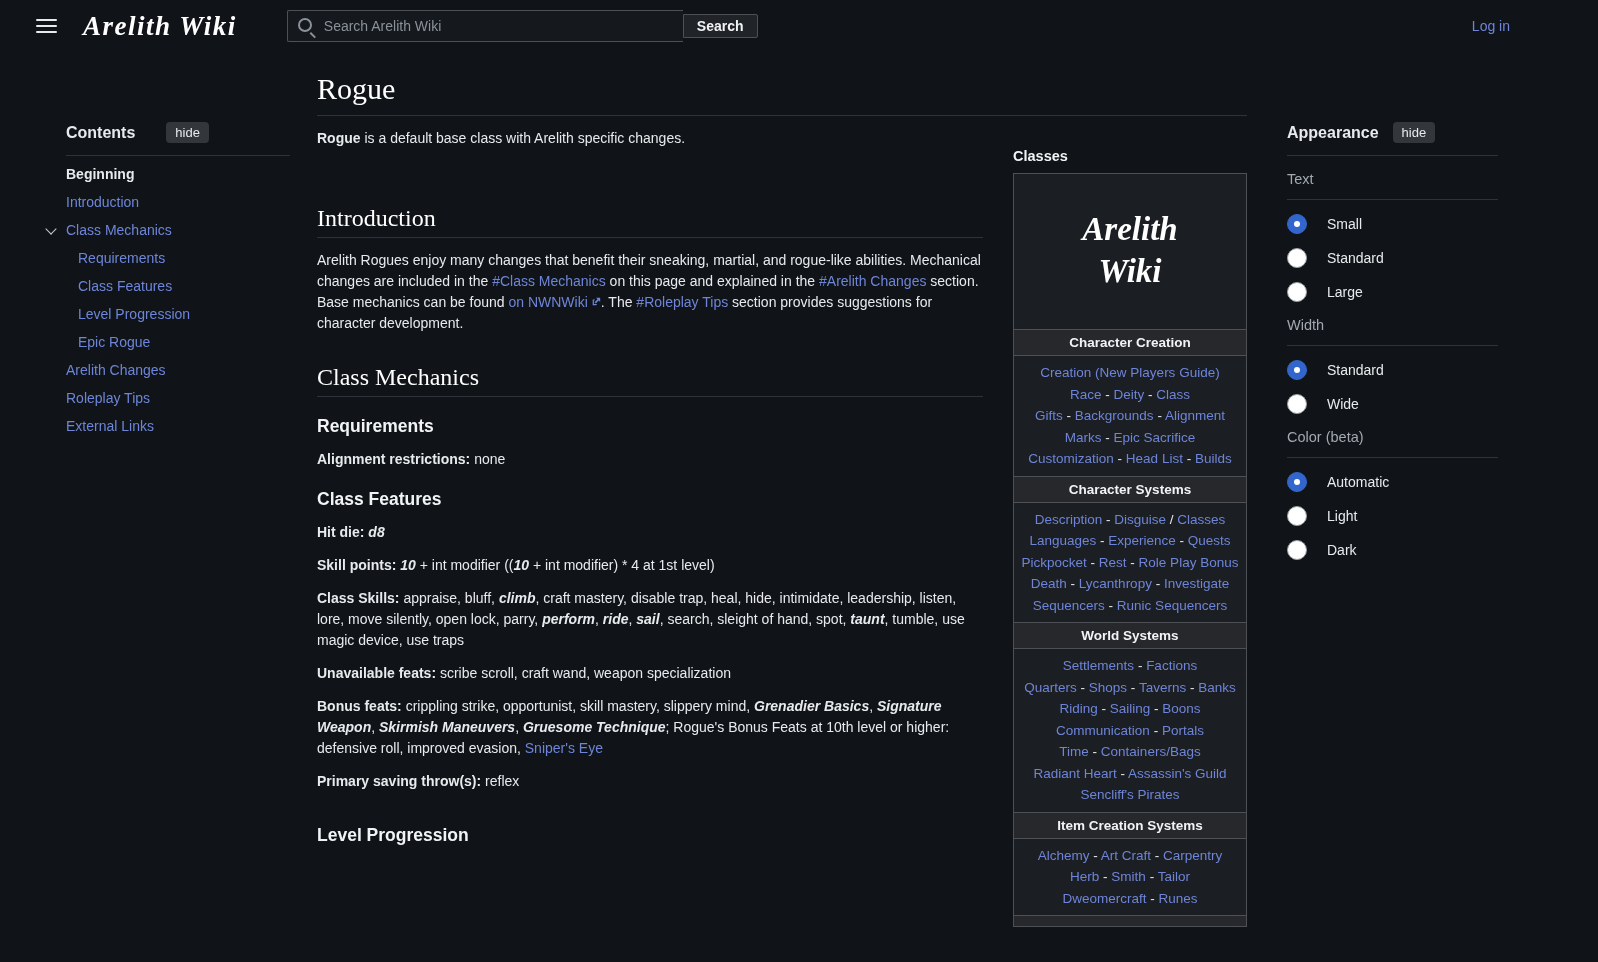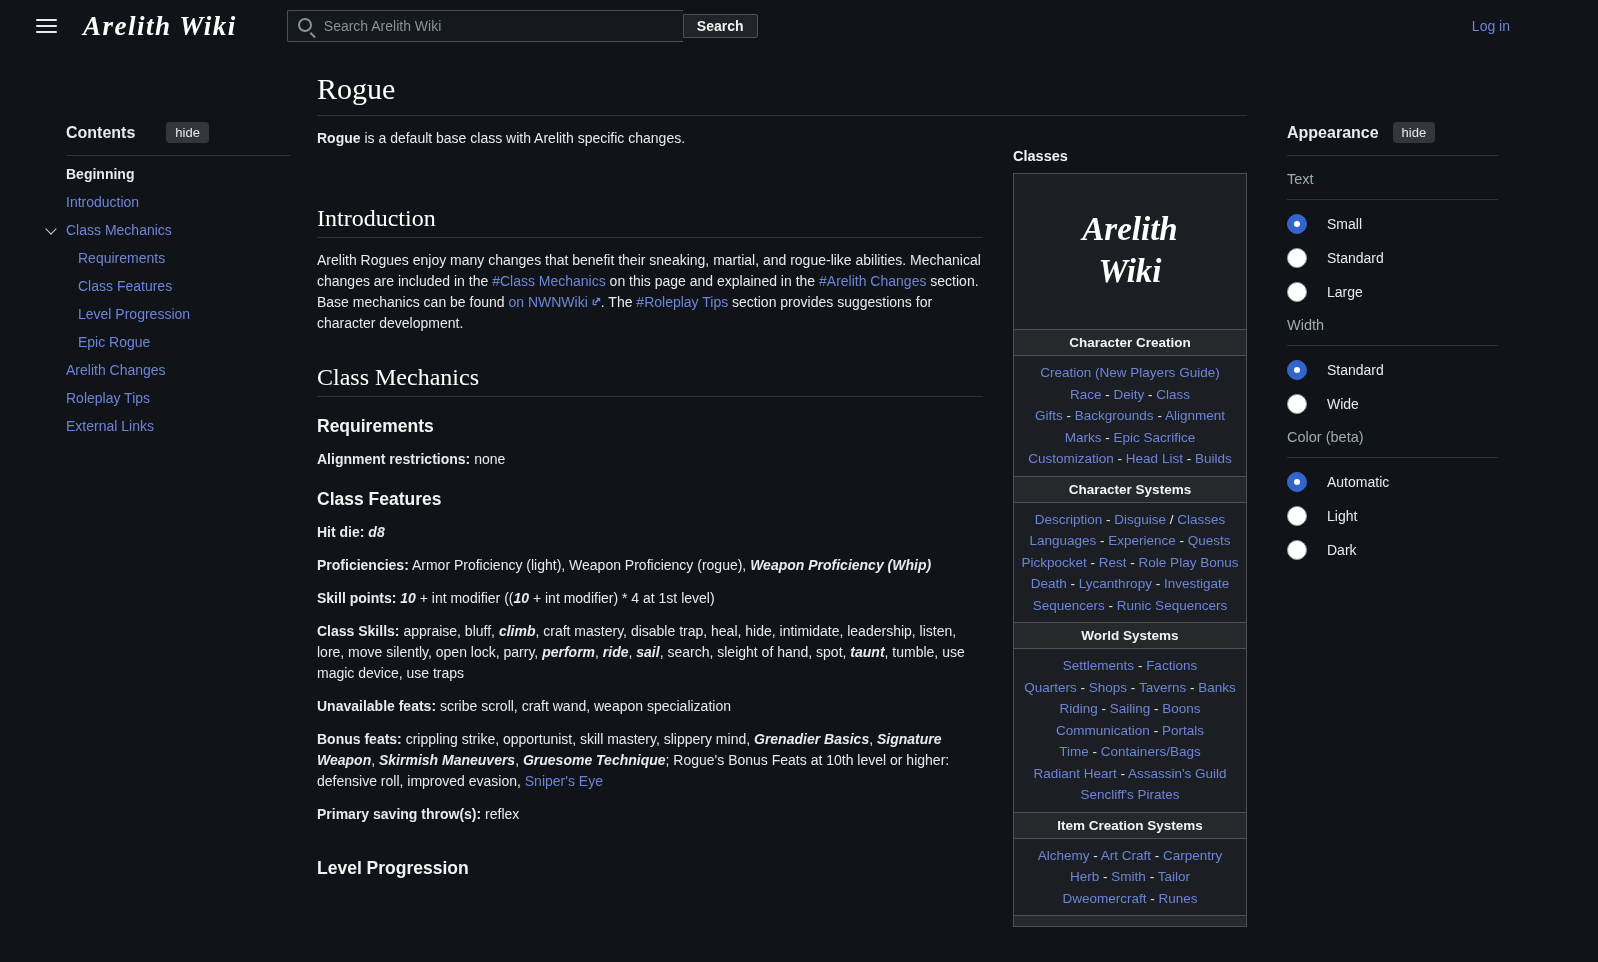--- a/index.html
+++ b/index.html
@@ -196,21 +196,20 @@
           <p><span class="seg-b">Rogue</span><span> is a default base class with Arelith specific changes.</span></p>
           <h2 class="mt-lg">Introduction</h2>
           <p><span>Arelith Rogues enjoy many changes that benefit their sneaking, martial, and rogue-like abilities. Mechanical changes are included in the </span><a class="link">#Class Mechanics</a><span> on this page and explained in the </span><a class="link">#Arelith Changes</a><span> section. Base mechanics can be found </span><a class="link">on NWNWiki<svg class="extlink-icon" width="10" height="10" viewBox="0 0 12 12">
                 <path fill="#6e85d8" d="M6 1h5v5L9.2 4.2 5.7 7.7 4.3 6.3 7.8 2.8 6 1zM2 3h3L3.5 4.5v4h4L6 10H2V3z"></path>
               </svg></a><span>. The </span><a class="link">#Roleplay Tips</a><span> section provides suggestions for character development.</span></p>
           <h2>Class Mechanics</h2>
           <h3>Requirements</h3>
           <p><span class="seg-b">Alignment restrictions:</span><span> none</span></p>
           <h3>Class Features</h3>
           <p><span class="seg-b">Hit die:</span><span> </span><span class="seg-bi">d8</span></p>
-          <p><span class="seg-b">Proficiencies:</span><span> Armor Proficiency (light), Weapon Proficiency (rogue), </span><span class="seg-bi">Weapon Proficiency (Whip)</span></p>
           <p><span class="seg-b">Skill points:</span><span> </span><span class="seg-bi">10</span><span> + int modifier ((</span><span class="seg-bi">10</span><span> + int modifier) * 4 at 1st level)</span></p>
           <p><span class="seg-b">Class Skills:</span><span> appraise, bluff, </span><span class="seg-bi">climb</span><span>, craft mastery, disable trap, heal, hide, intimidate, leadership, listen, lore, move silently, open lock, parry, </span><span class="seg-bi">perform</span><span>, </span><span class="seg-bi">ride</span><span>, </span><span class="seg-bi">sail</span><span>, search, sleight of hand, spot, </span><span class="seg-bi">taunt</span><span>, tumble, use magic device, use traps</span></p>
           <p><span class="seg-b">Unavailable feats:</span><span> scribe scroll, craft wand, weapon specialization</span></p>
           <p><span class="seg-b">Bonus feats:</span><span> crippling strike, opportunist, skill mastery, slippery mind, </span><span class="seg-bi">Grenadier Basics</span><span>, </span><span class="seg-bi">Signature Weapon</span><span>, </span><span class="seg-bi">Skirmish Maneuvers</span><span>, </span><span class="seg-bi">Gruesome Technique</span><span>; Rogue's Bonus Feats at 10th level or higher: defensive roll, improved evasion, </span><a class="link">Sniper's Eye</a></p>
           <p><span class="seg-b">Primary saving throw(s):</span><span> reflex</span></p>
           <h3 class="mt-xl">Level Progression</h3>
         </div>
     </div>
   </main>
 

